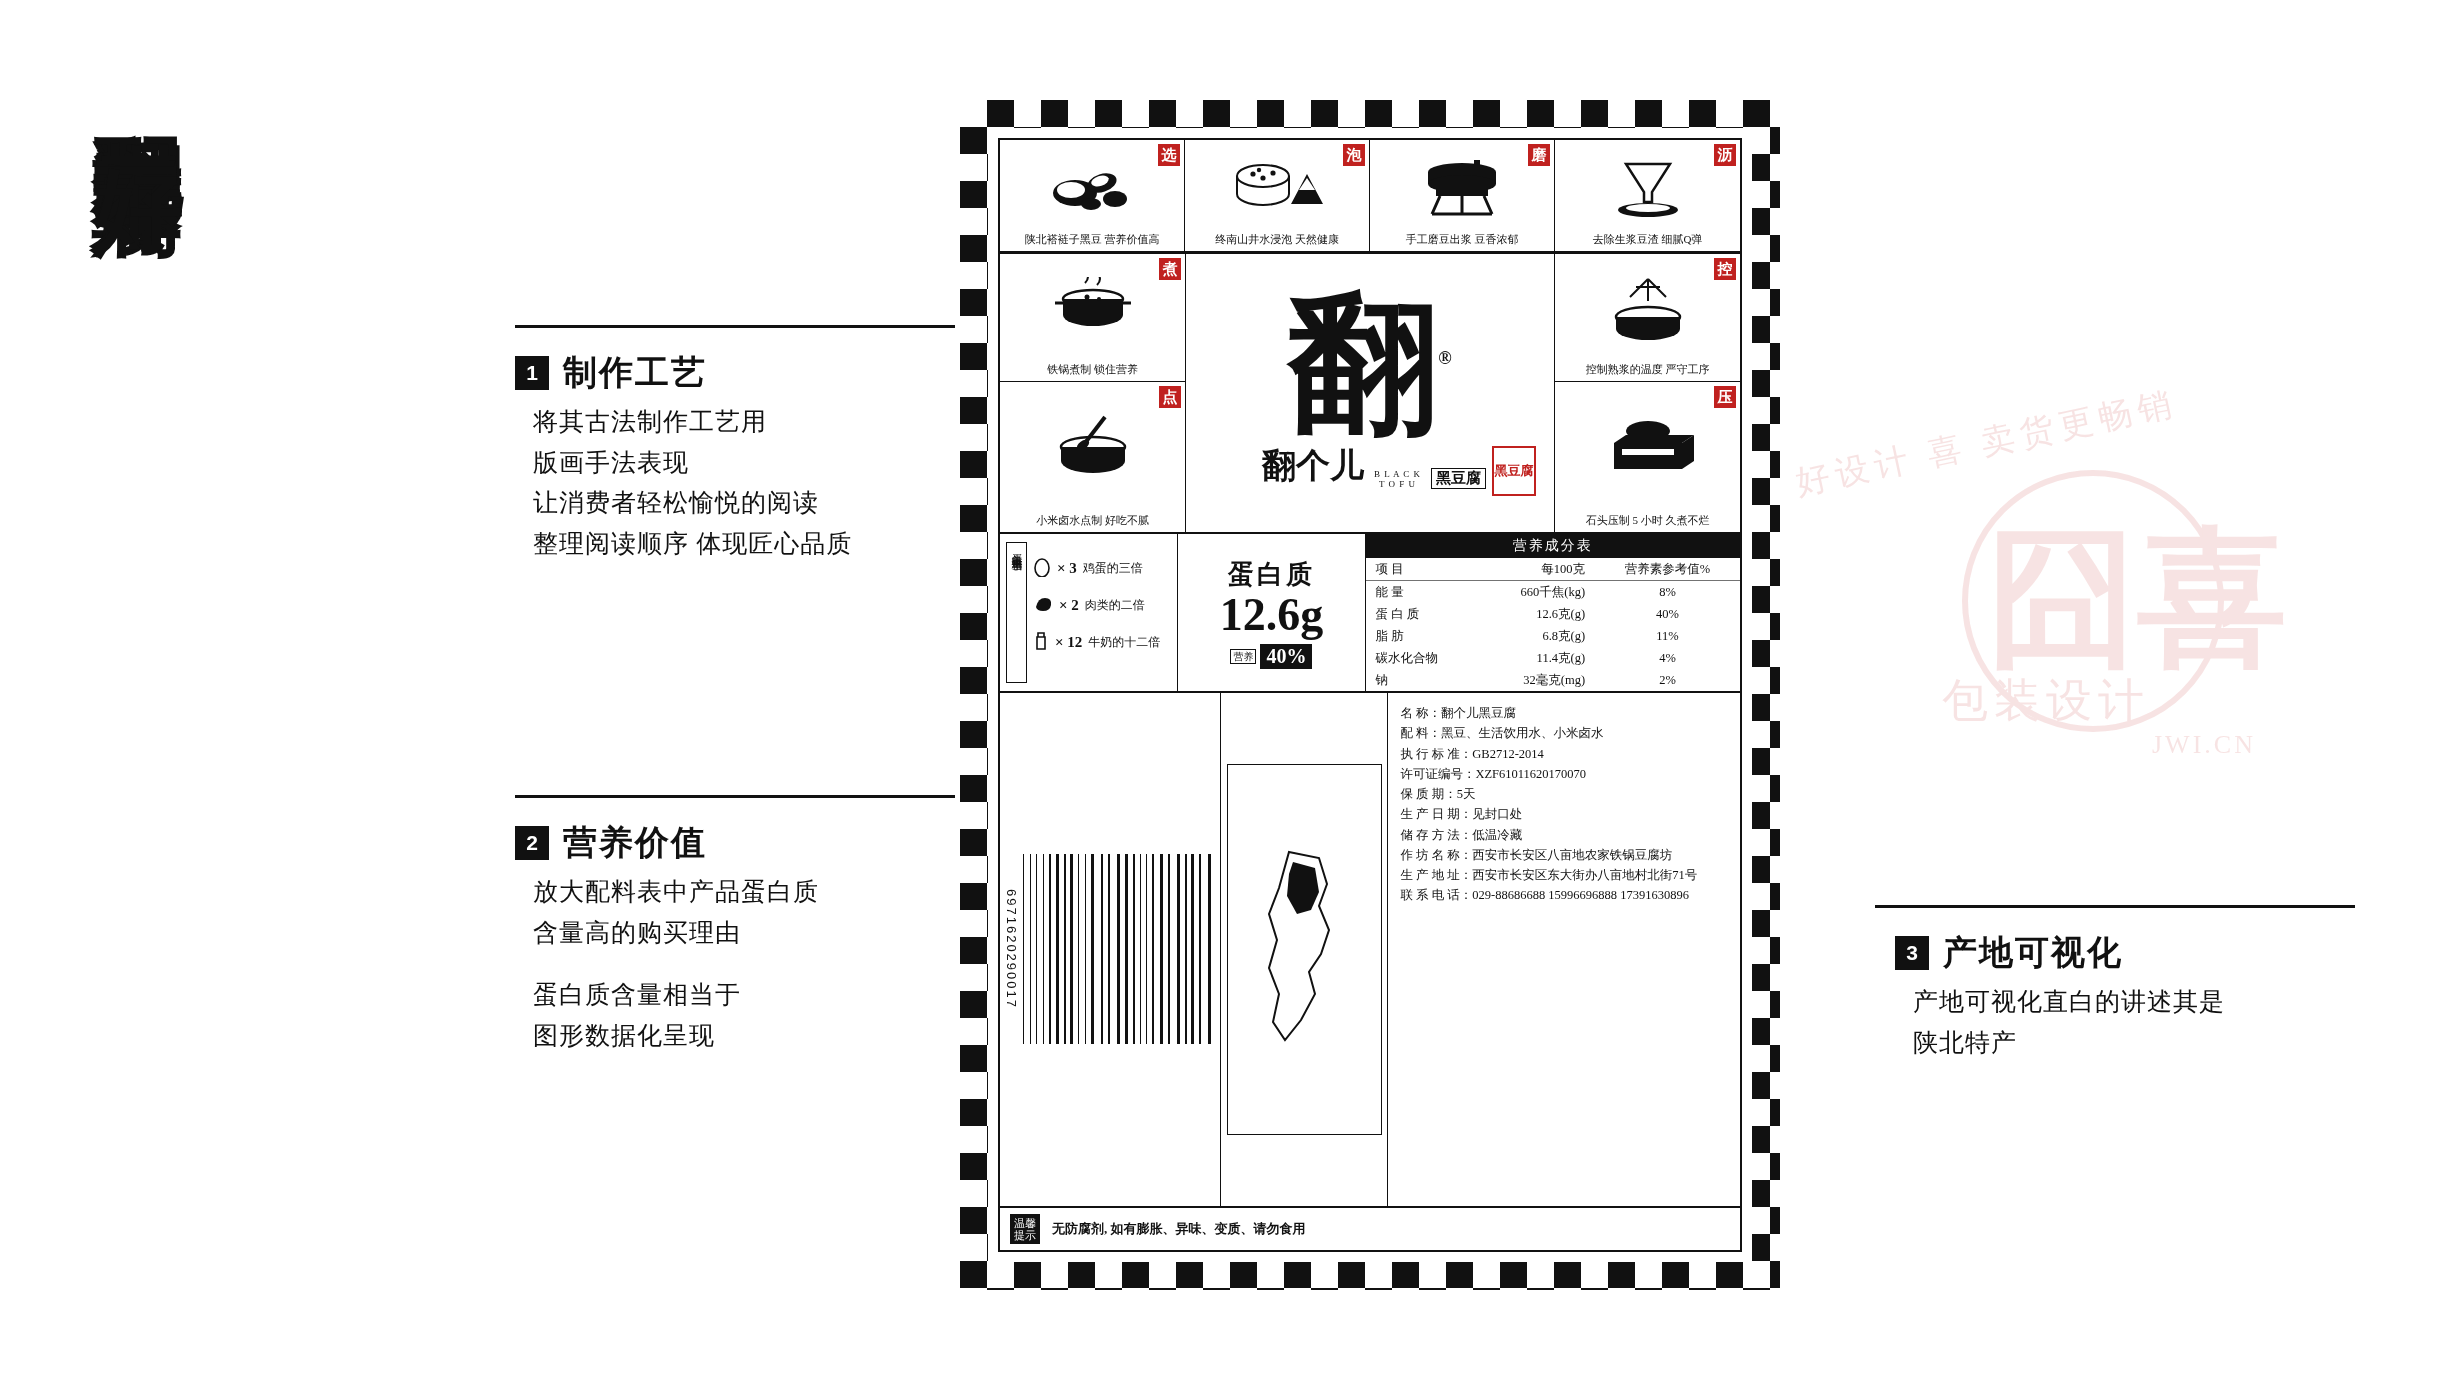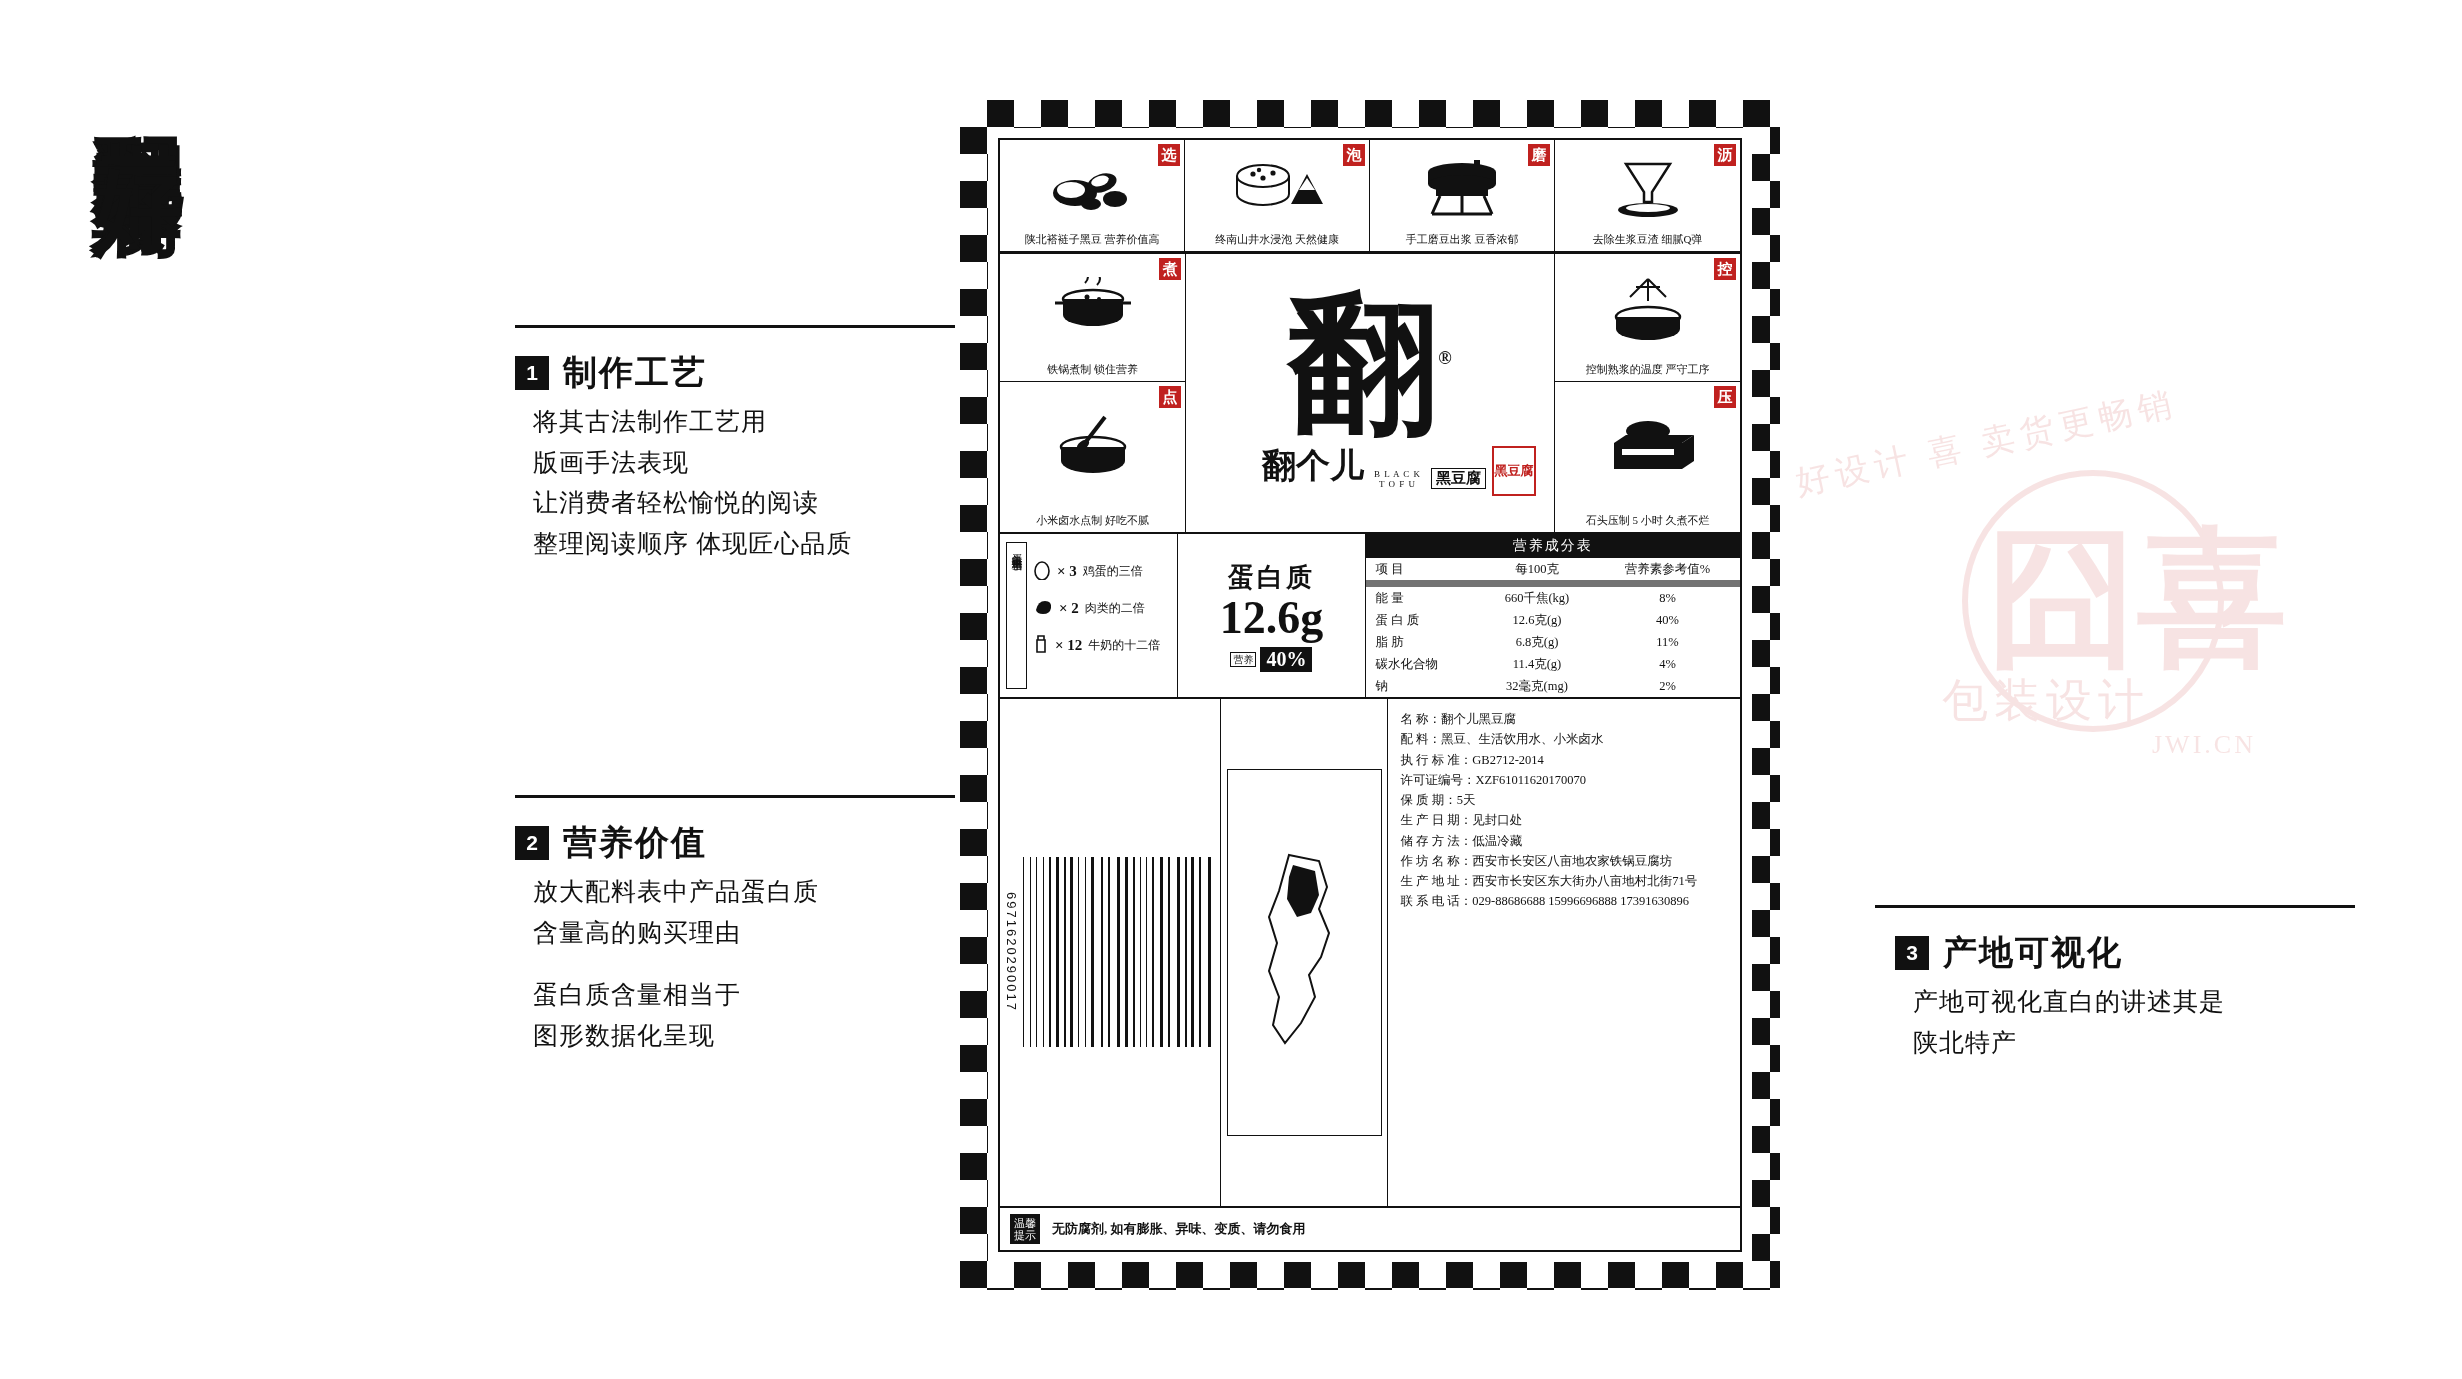--- a/index.html
+++ b/index.html
@@ -128,22 +128,22 @@
   }
   .protein-big .t1{font-size:26px;font-weight:700;letter-spacing:3px;}
   .protein-big .t2{font-size:46px;font-weight:700;line-height:1;}
   .protein-big .t3{display:flex;align-items:center;gap:4px;margin-top:6px;}
   .protein-big .t3 .lbl{font-size:10px;border:1px solid #111;padding:1px 2px;line-height:1.1;text-align:center;}
   .protein-big .t3 .val{background:#111;color:#fff;font-size:20px;font-weight:700;padding:1px 6px;}
   .nuttable{padding:0;}
   .nuttable .ttl{background:#111;color:#fff;text-align:center;font-size:14px;padding:3px 0;letter-spacing:2px;}
   .nuttable table{width:100%;border-collapse:collapse;font-size:12.5px;}
   .nuttable th,.nuttable td{padding:2.5px 10px;text-align:left;}
-  .nuttable th{font-weight:400;border-bottom:7px solid #737373;}
-  .nuttable td:nth-child(2),.nuttable th:nth-child(2){text-align:center;}
+  .nuttable th{font-weight:400;border-bottom:1px solid #737373;}
+  .nuttable td:nth-child(2),.nuttable th:nth-child(2){text-align:right;}
   .nuttable td:nth-child(3),.nuttable th:nth-child(3){text-align:center;}
 
   
   .botrow{display:grid;grid-template-columns:1fr 1fr 2.1fr;flex:1;}
   .barcodecell{border-right:1px solid #111;display:flex;align-items:center;justify-content:center;padding:8px 4px;}
   .barcode{display:flex;align-items:center;gap:4px;}
   .bars{display:flex;align-items:flex-end;height:190px;}
   .bars i{display:block;background:#111;height:100%;margin-right:1.5px;}
   .bc-num{writing-mode:vertical-rl;font-size:13px;letter-spacing:2px;font-family:"Liberation Sans",sans-serif;}
   .mapcell{border-right:1px solid #111;display:flex;align-items:center;justify-content:center;}

